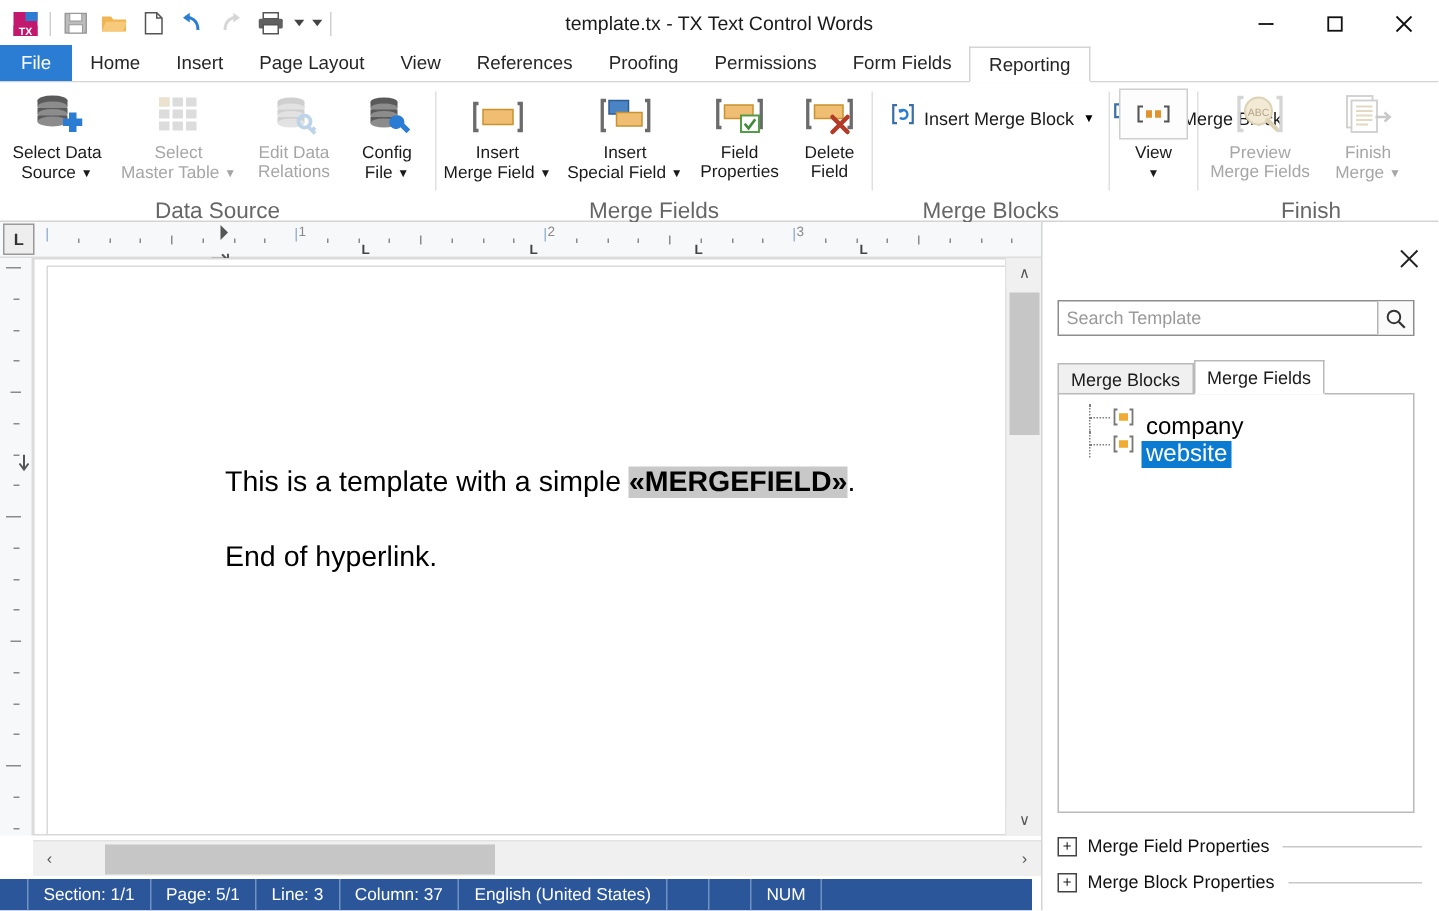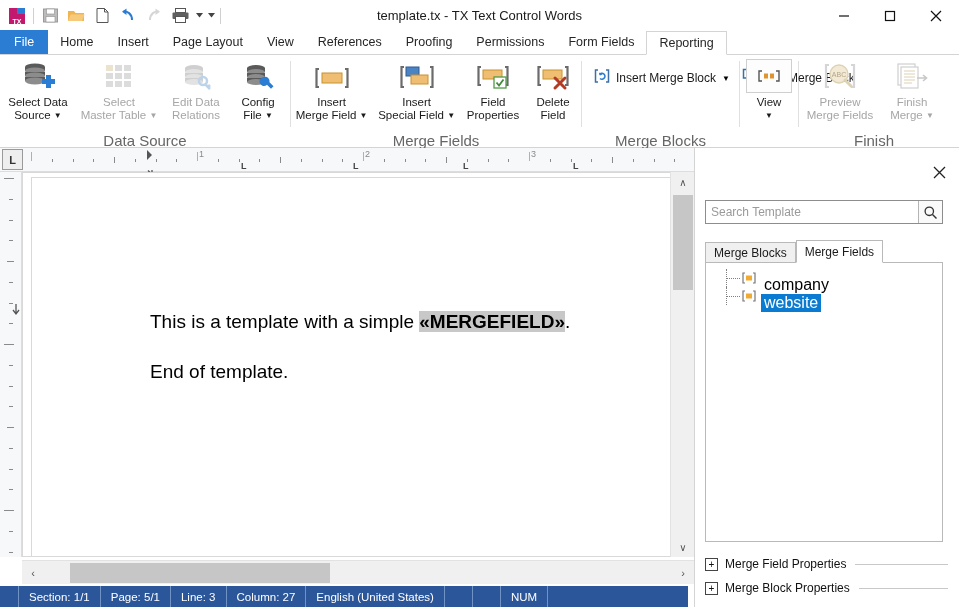--- a/index.html
+++ b/index.html
@@ -653,21 +653,21 @@
   <div class="docarea">
     <div class="page">
       <div class="doctext">
 
         <div class="para">
           <span>This is a template with a simple </span><span class="mergefield">«MERGEFIELD»</span><span>.</span>
         </div>
 
 
         <div class="para">
-          <span>End of template.</span>
+          <span>End of hyperlink.</span>
         </div>
 
       </div>
     </div>
   </div>
 
   <div class="vscroll">
     <div class="sbtn">∧</div>
     <div class="vthumb"></div>
     <div class="sbtn" style="position:absolute;bottom:0;left:0">∨</div>
@@ -676,21 +676,21 @@
   <div class="hscroll">
     <div class="hbtn">‹</div>
     <div class="hthumb"></div>
     <div class="hbtn" style="position:absolute;right:0">›</div>
   </div>
 
   <div class="statusbar">
     <div class="st-cell first">Section: 1/1</div>
     <div class="st-cell">Page: 5/1</div>
     <div class="st-cell">Line: 3</div>
-    <div class="st-cell">Column: 27</div>
+    <div class="st-cell">Column: 37</div>
     <div class="st-cell">English (United States)</div>
     <div class="st-cell empty"></div>
     <div class="st-cell empty"></div>
     <div class="st-cell">NUM</div>
   </div>
 
   <div class="panel">
     <div class="panel-close">
       <svg width="13" height="13" viewBox="0 0 13 13">
           <path d="M1 1 L12 12 M12 1 L1 12" stroke="#222" stroke-width="1.3"></path>

